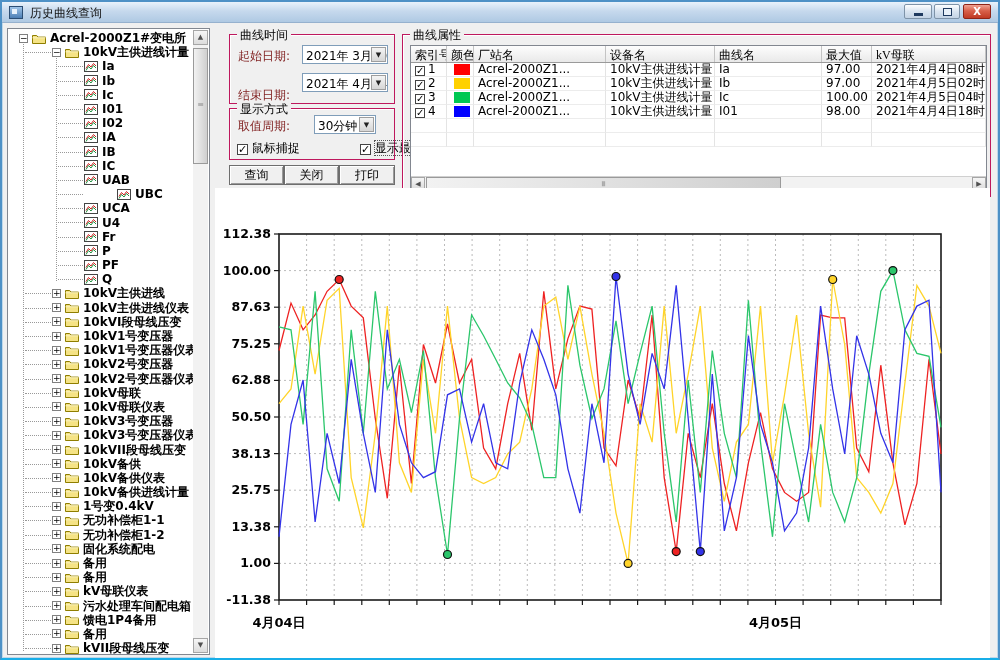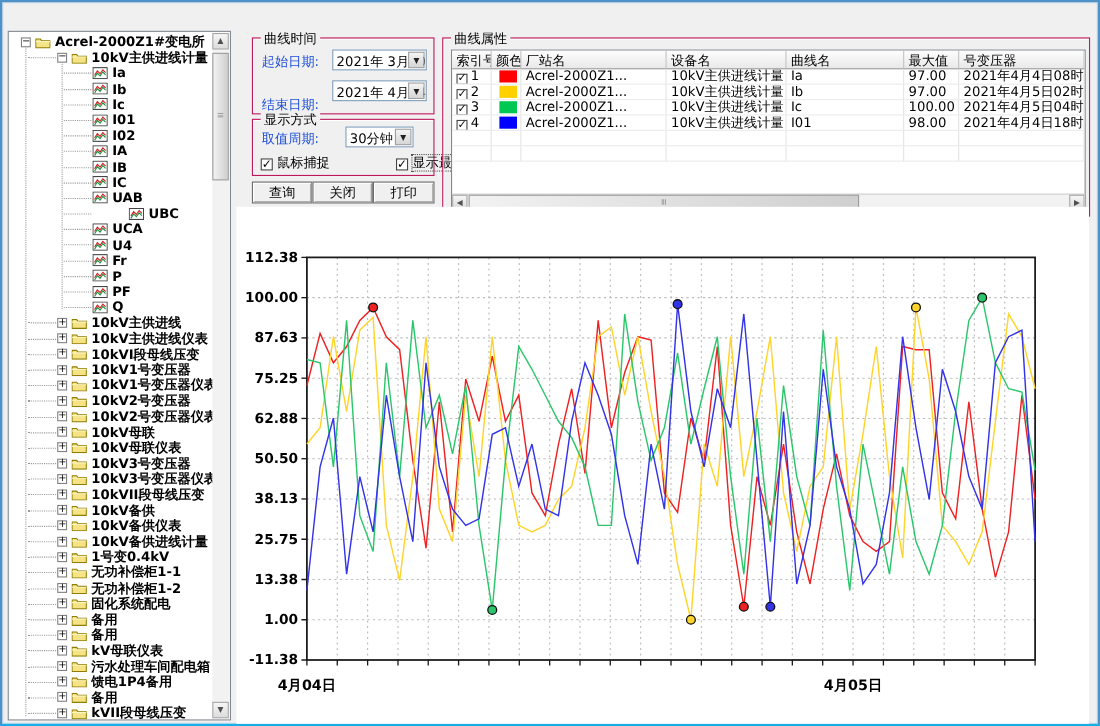--- a/index.html
+++ b/index.html
@@ -35,21 +35,21 @@
   
   .sb { position:absolute; background:#F2F2F2; }
   #tree-vsb { right:1px; top:1px; width:15px; height:623px; }
   .sb-btn { position:absolute; width:15px; height:15px; background:linear-gradient(#F6F6F6,#DCDCDC);
     border:1px solid #A6A6A6; color:#505050; font-size:7px; text-align:center; line-height:13px; }
   .sb-thumb { position:absolute; background:linear-gradient(90deg,#F2F2F2,#CFCFCF); border:1px solid #9A9A9A;
     color:#8A8A8A; font-size:8px; text-align:center; }
   
   .group { position:absolute; border:1px solid #be185d; box-shadow:1px 1px 0 #fff inset; }
   .gtitle { position:absolute; top:-8px; left:7px; background:#F0F0F0; padding:0 3px; font-size:12px; color:#000; }
-  .lbl { position:absolute; font-size:12px; color:#1d4ed8; white-space:nowrap; }
+  .lbl { position:absolute; font-size:12px; color:#7f1d1d; white-space:nowrap; }
   .combo { position:absolute; height:19px; background:#fff; border:1px solid #7F9DB9; font-size:12px; }
   .combo .ct { position:absolute; left:3px; top:2px; white-space:nowrap; }
   .combo .cbn { position:absolute; right:1px; top:1px; bottom:1px; width:15px;
     background:linear-gradient(#F4F4F4,#D6D6D6); border:1px solid #9E9E9E; font-size:7px;
     text-align:center; line-height:14px; color:#222; }
   .check { position:absolute; font-size:12px; white-space:nowrap; }
   .check .box { display:inline-block; width:11px; height:11px; border:1px solid #444; background:#fff;
     vertical-align:-1px; line-height:9px; font-size:11px; text-align:center; }
   .focusdot { outline:1px dotted #555; }
   .btn { position:absolute; height:20px; background:#F0F0F0; border:1px solid #6E6E6E;
@@ -73,20 +73,33 @@
   .grid { stroke:#BBB; stroke-width:1; stroke-dasharray:2 3; }
   .tick { stroke:#1A1A1A; stroke-width:1.2; }
   .ylab { font:bold 12.5px "DejaVu Sans",sans-serif; fill:#000; }
   .xlab { font:bold 13px "DejaVu Sans",sans-serif; fill:#000; }
 </style>
 </head>
 <body>
 
 <div id="win">
 
+  <div id="titlebar">
+    <div id="app-icon">
+        <i></i>
+      </div>
+    <span id="title-text">历史曲线查询</span>
+    <div class="wbtn" id="btn-min">
+        <i></i>
+      </div>
+    <div class="wbtn" id="btn-max">
+        <i></i>
+      </div>
+    <div class="wbtn" id="btn-close">X</div>
+  </div>
 
   <div id="tree">
     <div id="tree-rows">
         <div class="guide" style="left: 14px; top: 9px; height: 610.6px;"></div>
         <div class="guide" style="left: 47px; top: 23.2px; height: 227.2px;"></div>
         <div class="trow" style="padding-left: 10px;">
           <span class="exp">−</span>
           <svg width="14" height="11" viewBox="0 0 14 11">
             <path d="M0.5 2.5 h4.2 l1.2 1.6 h7.6 v6.4 h-13 z" fill="#F5E385" stroke="#8F7E00"></path>
             <path d="M0.5 4.8 h13" stroke="#FBF3C0" fill="none"></path>
@@ -526,21 +539,21 @@
   <div class="group" style="left:400px;top:32px;width:589px;height:163px;">
     <span class="gtitle">曲线属性</span>
     <div id="tablew">
       <div class="thead" id="thead">
           <div class="c" style="width: 36px; flex: 0 0 auto;">索引号</div>
           <div class="c" style="width: 27px; flex: 0 0 auto;">颜色</div>
           <div class="c" style="width: 132px; flex: 0 0 auto;">厂站名</div>
           <div class="c" style="width: 109px; flex: 0 0 auto;">设备名</div>
           <div class="c" style="width: 107px; flex: 0 0 auto;">曲线名</div>
           <div class="c" style="width: 50px; flex: 0 0 auto;">最大值</div>
-          <div class="c" style="width: 114px; flex: 0 0 auto;">号变压器</div>
+          <div class="c" style="width: 114px; flex: 0 0 auto;">kV母联</div>
         </div>
       <div id="tbody">
           <div class="trow2">
             <div class="c" style="width: 36px; flex: 0 0 auto;"><span class="tcb">✓</span><span>1</span></div>
             <div class="c" style="width: 27px; flex: 0 0 auto;">
               <div class="sw" style="background: rgb(255, 0, 0);"></div>
             </div>
             <div class="c" style="width: 132px; flex: 0 0 auto;">Acrel-2000Z1...</div>
             <div class="c" style="width: 109px; flex: 0 0 auto;">10kV主供进线计量</div>
             <div class="c" style="width: 107px; flex: 0 0 auto;">Ia</div>

